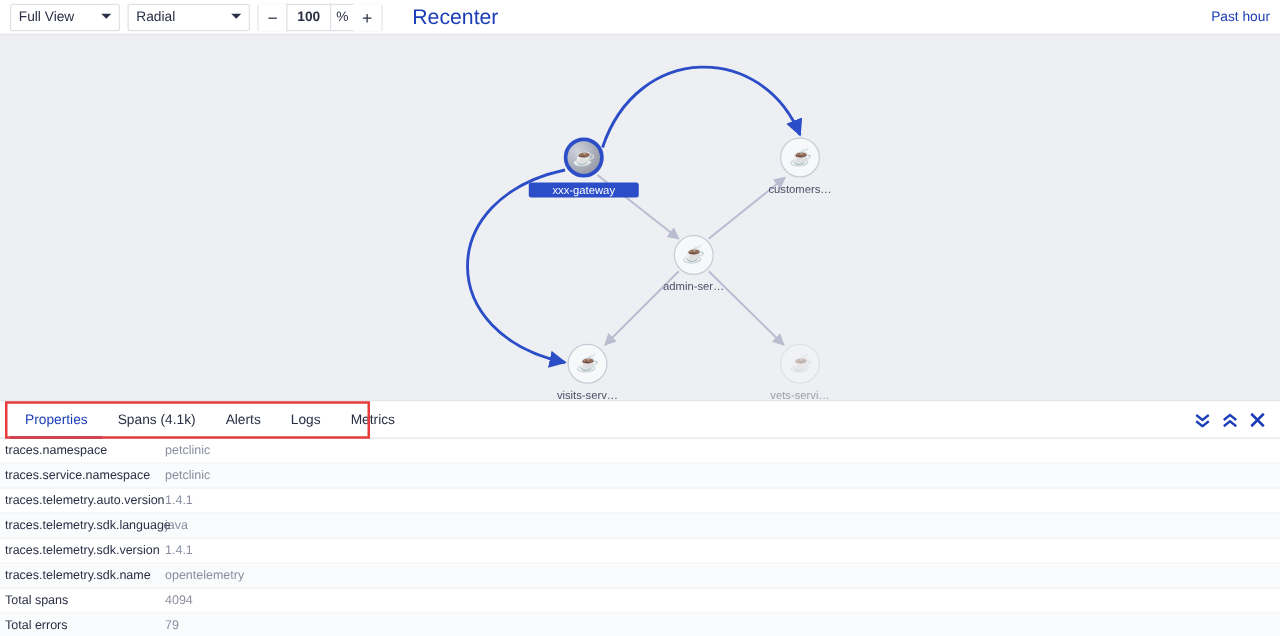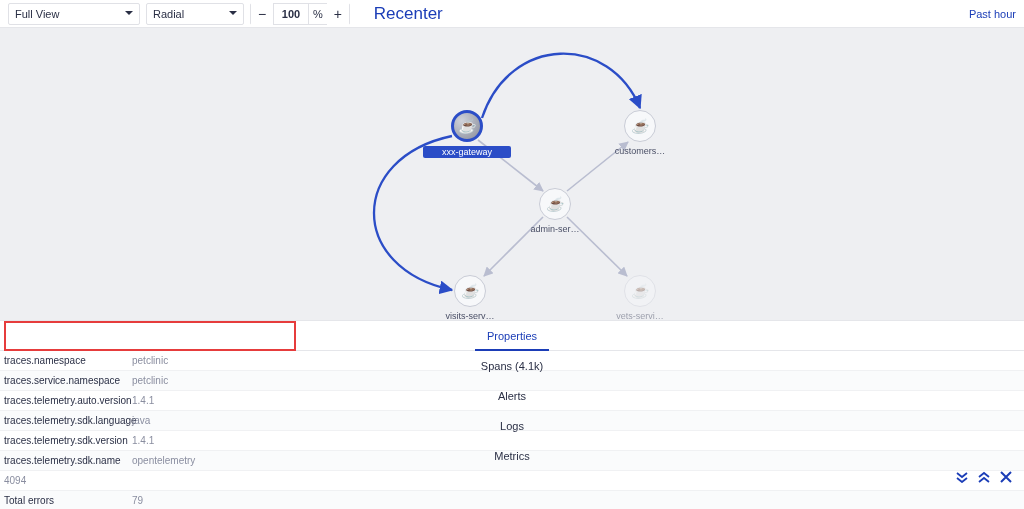--- a/index.html
+++ b/index.html
@@ -128,21 +128,20 @@
     background:#ffffff;
     border-top:1px solid #e5e6ea;
     display:flex; flex-direction:column;
   }
   .tabbar {
     height:30px;
     border-bottom:1px solid #e5e6ea;
     display:flex; align-items:center;
     padding: 0 8px;
     position:relative;
-    flex-direction:column;
   }
   .tab {
     padding: 0 12px;
     height:30px; line-height:30px;
     font-size:11px;
     color:#2a2f45;
     cursor:pointer;
   }
   .tab.active {
     color:#1b3db7;
@@ -176,21 +175,21 @@
   }
   .prop-row:nth-child(even){ background:#fafbfc; }
   .prop-key { width:128px; color:#2a2f45; }
   .prop-val { color:#8a8ea0; }
 
 </style>
 </head>
 <body>
 
 <div class="toolbar">
-  <div class="dropdown" style="width:132px">
+  <div class="dropdown" style="width:88px">
     <span>Full View</span>
     <span class="caret"></span>
   </div>
   <div class="dropdown" style="width:98px">
     <span>Radial</span>
     <span class="caret"></span>
   </div>
   <div class="zoom-group">
     <div class="zoom-btn">−</div>
     <div class="zoom-val">100</div>
@@ -293,20 +292,21 @@
     </div>
     <div class="prop-row">
       <div class="prop-key">traces.telemetry.sdk.version</div>
       <div class="prop-val">1.4.1</div>
     </div>
     <div class="prop-row">
       <div class="prop-key">traces.telemetry.sdk.name</div>
       <div class="prop-val">opentelemetry</div>
     </div>
     <div class="prop-row">
+      <div class="prop-key">Total spans</div>
       <div class="prop-val">4094</div>
     </div>
     <div class="prop-row">
       <div class="prop-key">Total errors</div>
       <div class="prop-val">79</div>
     </div>
   </div>
 </div>
 
 </body></html>

